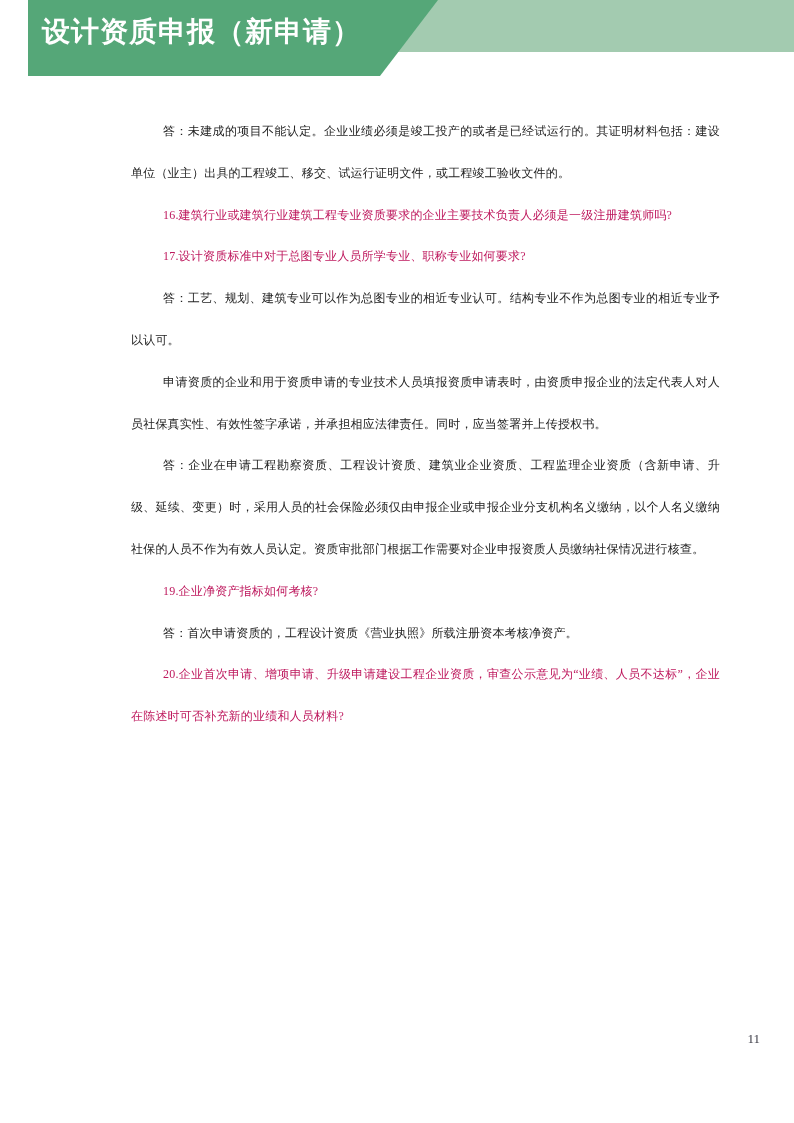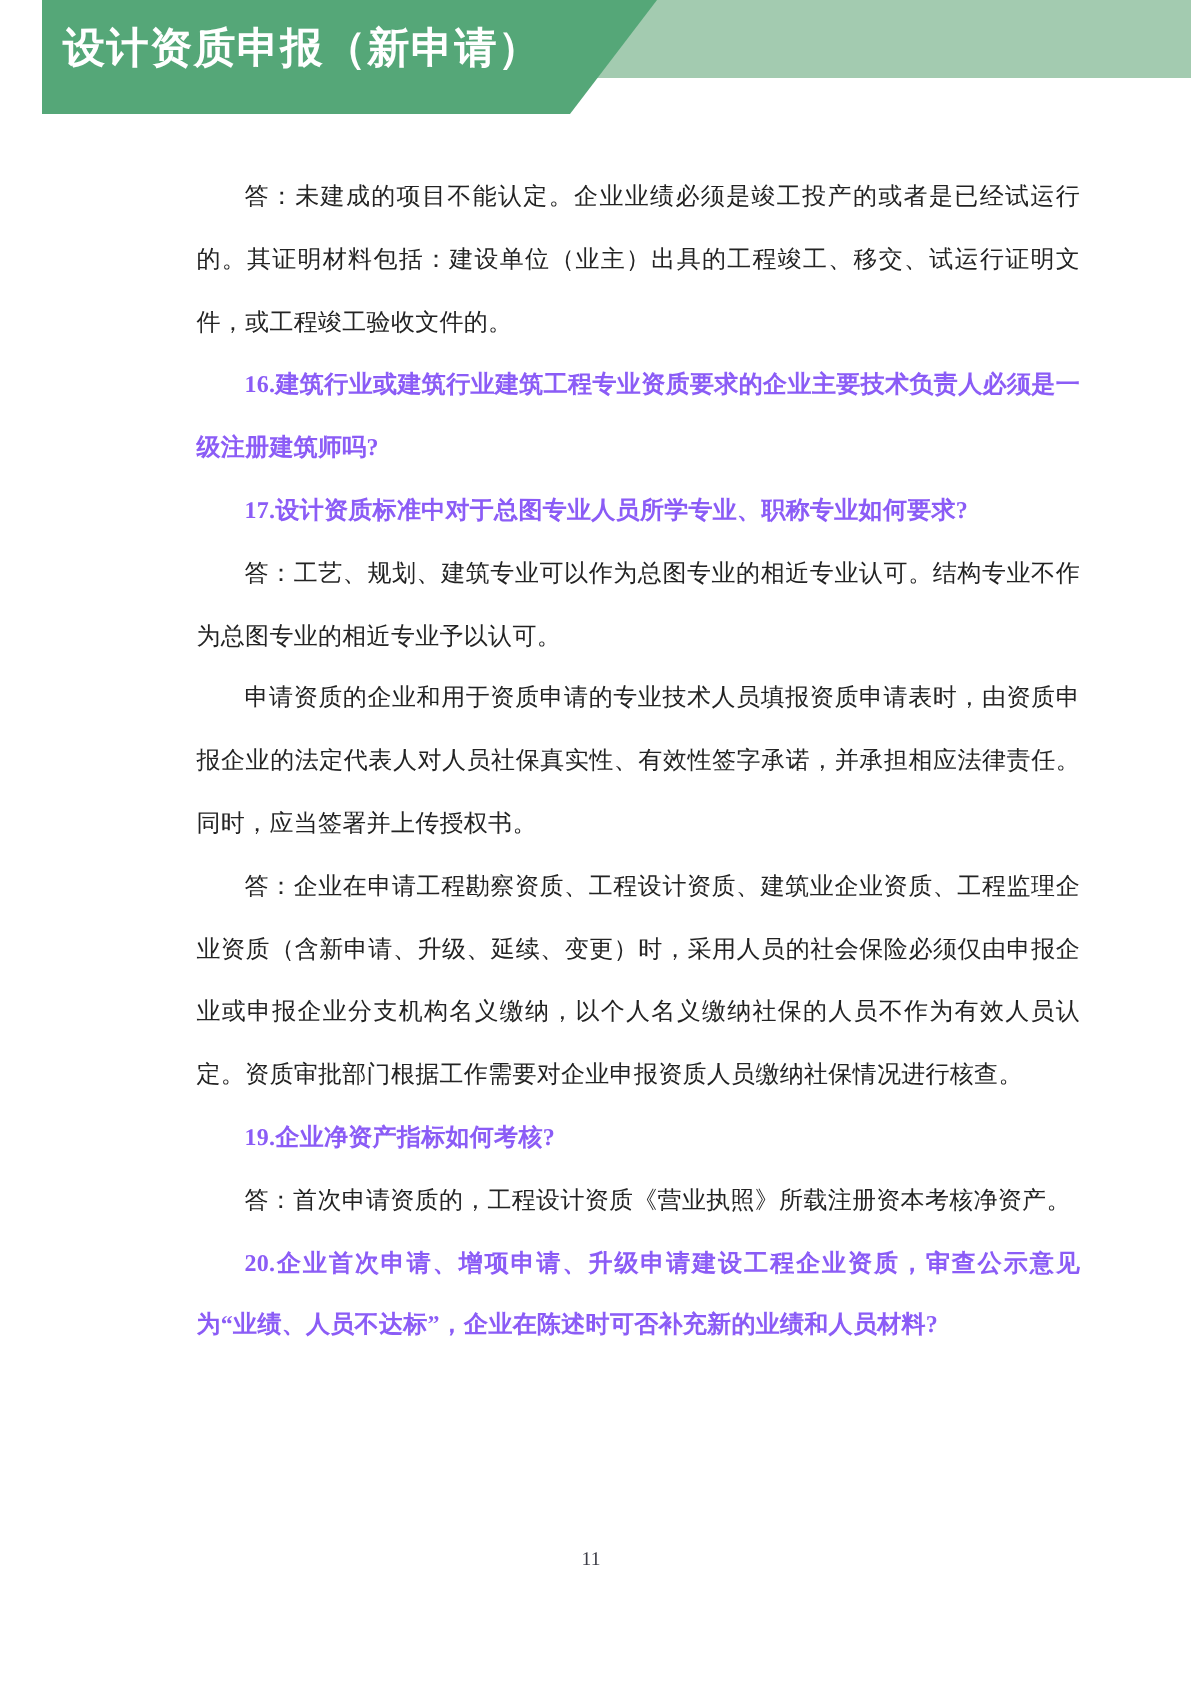--- a/index.html
+++ b/index.html
@@ -47,41 +47,41 @@
     font-family: "Liberation Sans", "DejaVu Sans", sans-serif;
     white-space: nowrap;
   }
 
   
   .content {
     position: absolute;
     left: 103px;
     top: 111px;
     width: 589px;
-    font-size: 16px;
+    font-size: 12px;
     line-height: 41.8px;
     color: #232323;
     text-align: justify;
     letter-spacing: 0.2px;
   }
   .block {
     margin: 0;
     text-indent: 32px;
   }
   .block.question {
-    color: #8b5cf6;
-    font-weight: bold;
+    color: #be185d;
+    font-weight: normal;
   }
 
   .page-number {
     position: absolute;
     top: 1031px;
     left: 0;
     width: 732px;
-    text-align: center;
+    text-align: right;
     font-size: 13px;
     color: #3c3c46;
     font-family: "Liberation Serif", "DejaVu Serif", serif;
   }
 </style>
 </head>
 <body>
 
 <div class="page">
 

